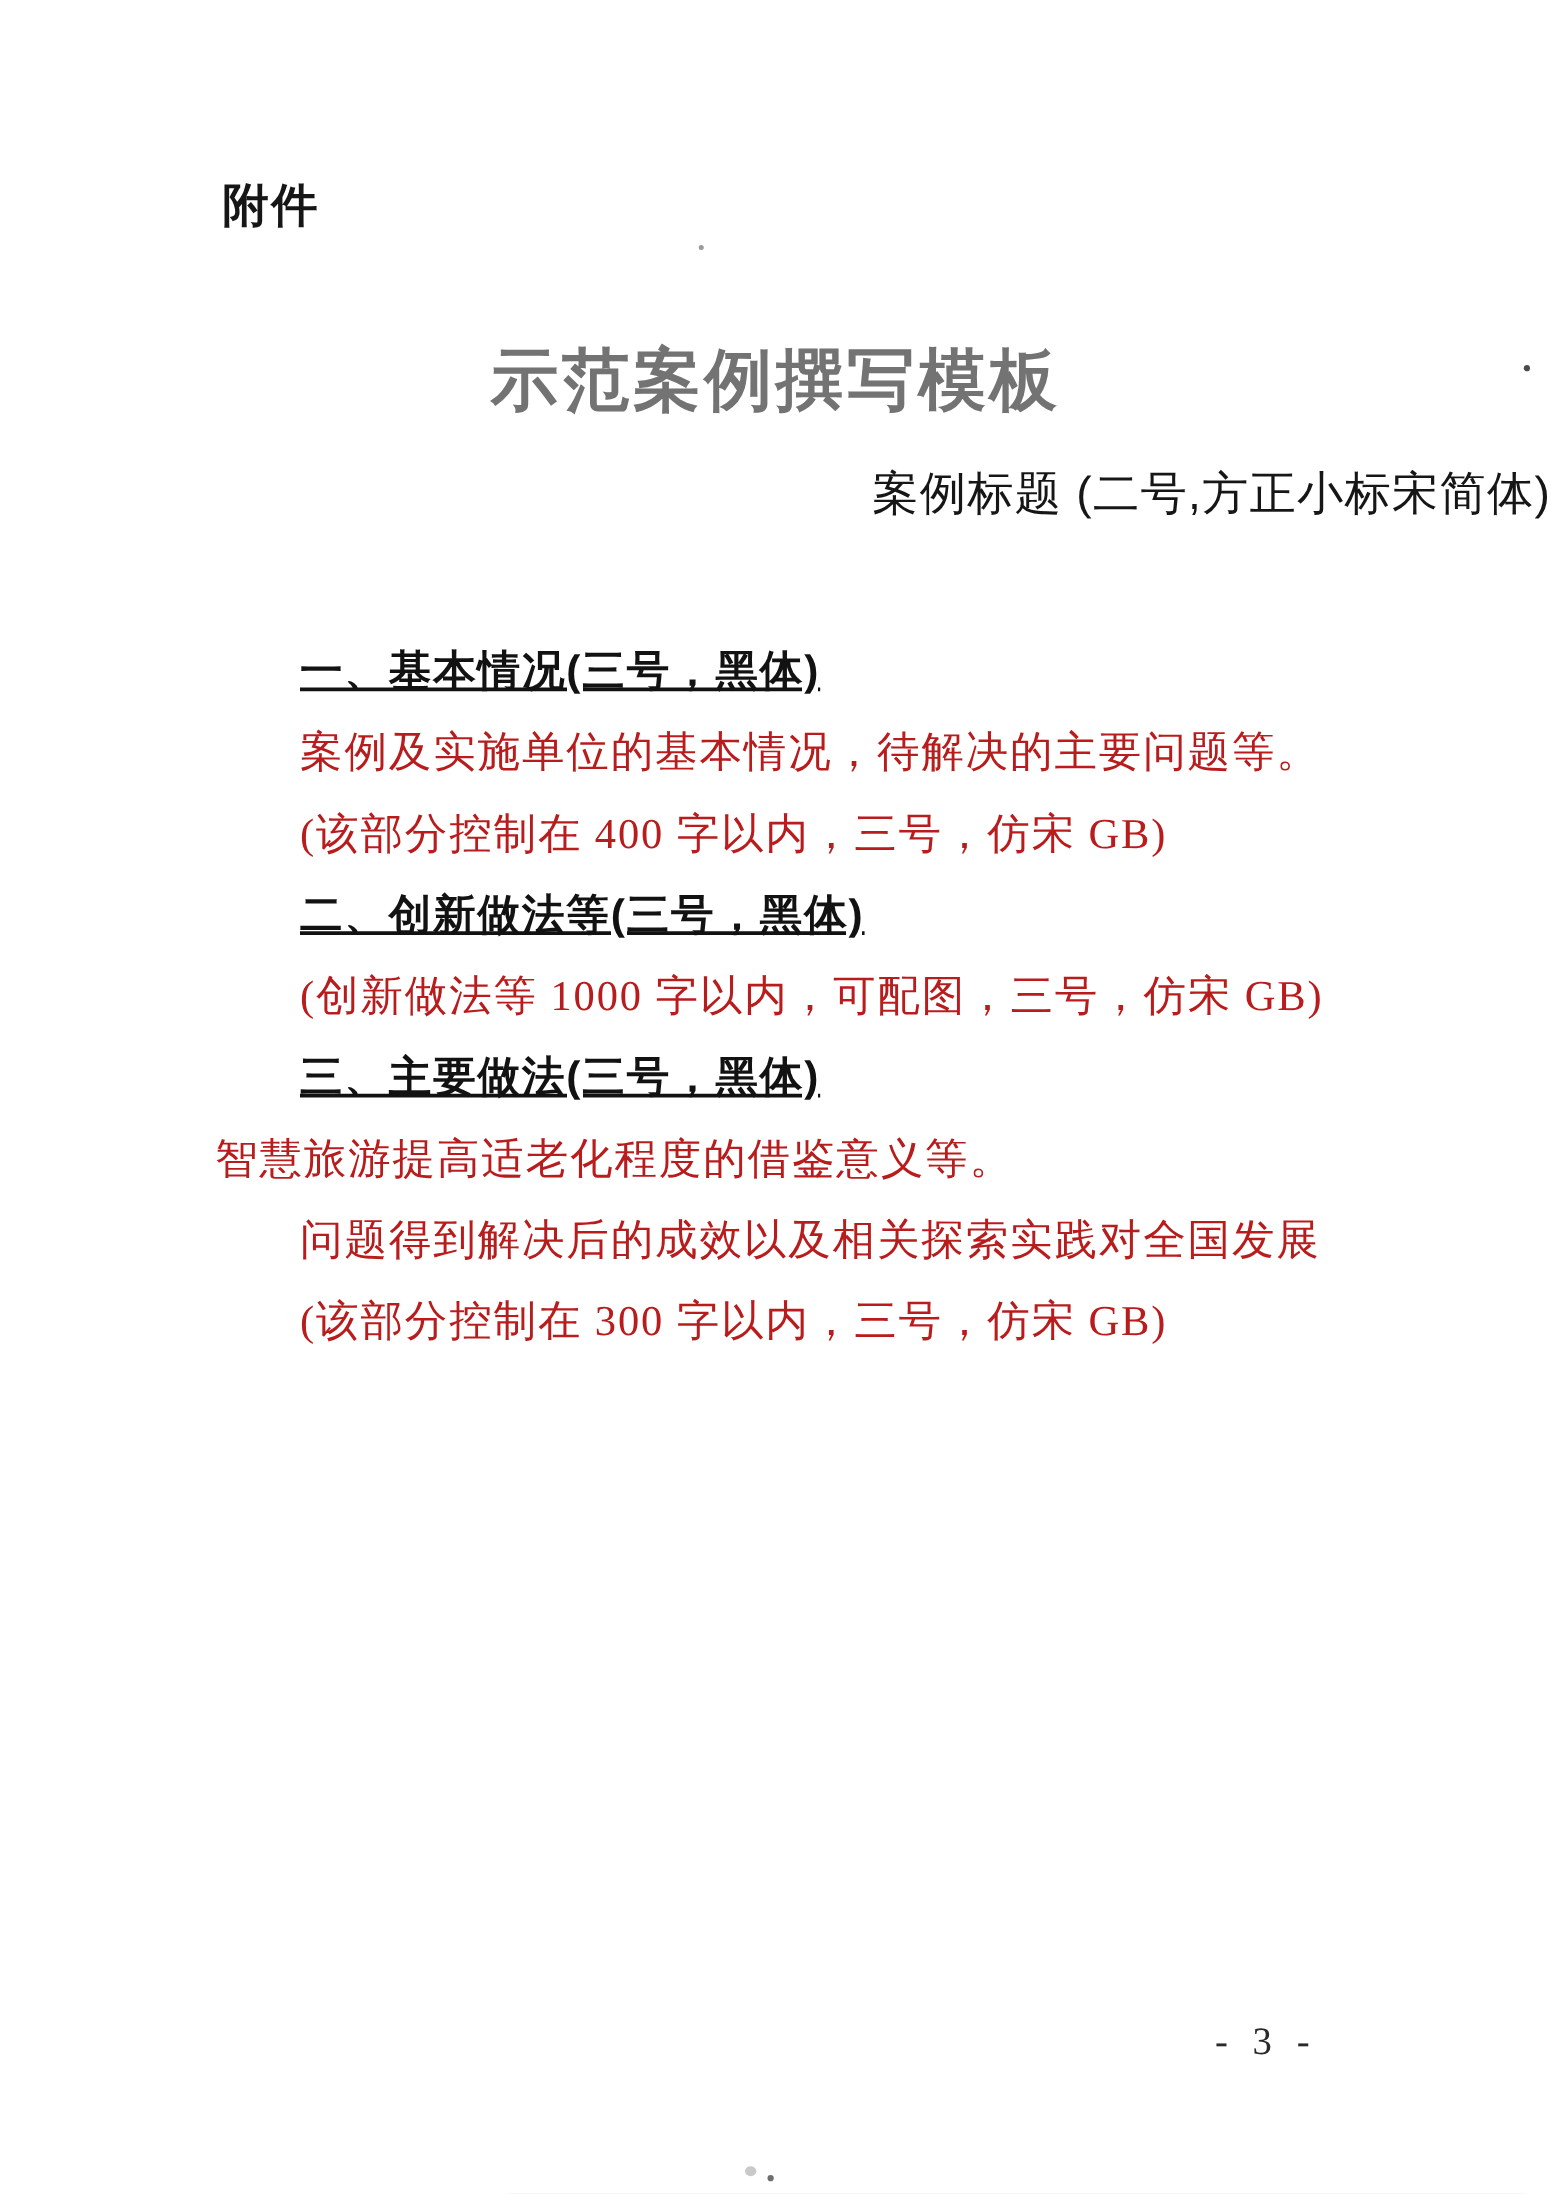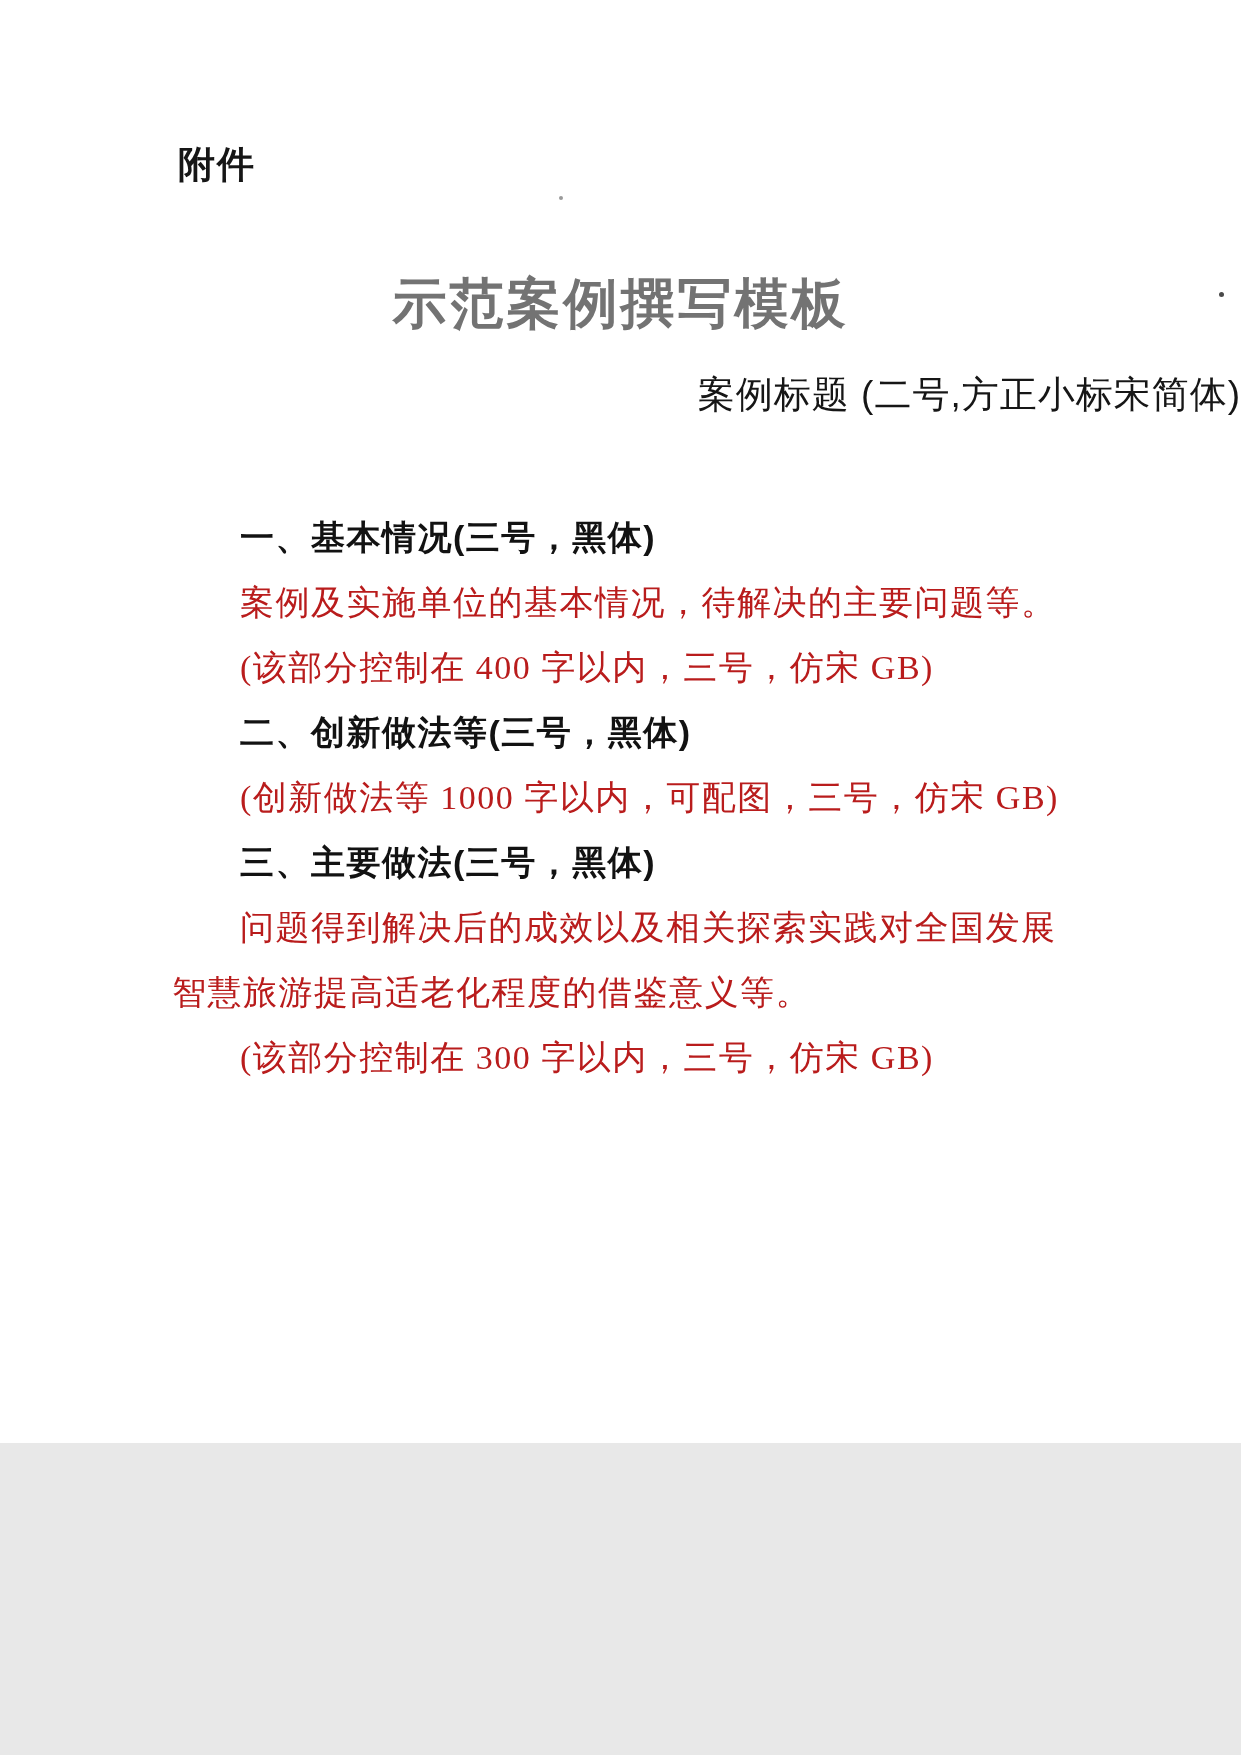--- a/index.html
+++ b/index.html
@@ -3,21 +3,21 @@
 <meta charset="utf-8">
 <style>
   html, body {
     margin: 0;
     padding: 0;
     background: #e8e8e8;
   }
   .page {
     position: relative;
     width: 1241px;
-    height: 1443px;
+    height: 1755px;
     background: #ffffff;
     overflow: hidden;
     color: #1f1f1f;
     font-family: "Liberation Serif", serif;
   }
   
   .attachment-label {
     position: absolute;
     left: 178px;
     top: 142px;
@@ -65,20 +65,21 @@
     font-size: 34px;
     line-height: 65px;
     letter-spacing: 1.5px;
   }
   .section-heading {
     font-family: "Liberation Sans", sans-serif;
     font-weight: 700;
     text-indent: 2em;
     color: #121212;
     white-space: nowrap;
+    text-decoration: underline;
   }
   .body-line {
     font-family: "Liberation Serif", serif;
     font-weight: 400;
     color: #b91c1c;
     white-space: nowrap;
   }
   .indent { text-indent: 2em; }
   .no-indent { text-indent: 0; }
   
@@ -121,22 +122,22 @@
       <div class="body-line indent">(该部分控制在 400 字以内，三号，仿宋 GB)</div>
     </div>
 
     <div>
       <div class="section-heading">二、创新做法等(三号，黑体)</div>
       <div class="body-line indent">(创新做法等 1000 字以内，可配图，三号，仿宋 GB)</div>
     </div>
 
     <div>
       <div class="section-heading">三、主要做法(三号，黑体)</div>
+      <div class="body-line no-indent">智慧旅游提高适老化程度的借鉴意义等。</div>
       <div class="body-line indent">问题得到解决后的成效以及相关探索实践对全国发展</div>
-      <div class="body-line no-indent">智慧旅游提高适老化程度的借鉴意义等。</div>
       <div class="body-line indent">(该部分控制在 300 字以内，三号，仿宋 GB)</div>
     </div>
 
   </div>
 
   <div class="page-number">- 3 -</div>
 
   <div class="speck speck-a"></div>
   <div class="speck speck-b"></div>
   <div class="speck speck-c"></div>

